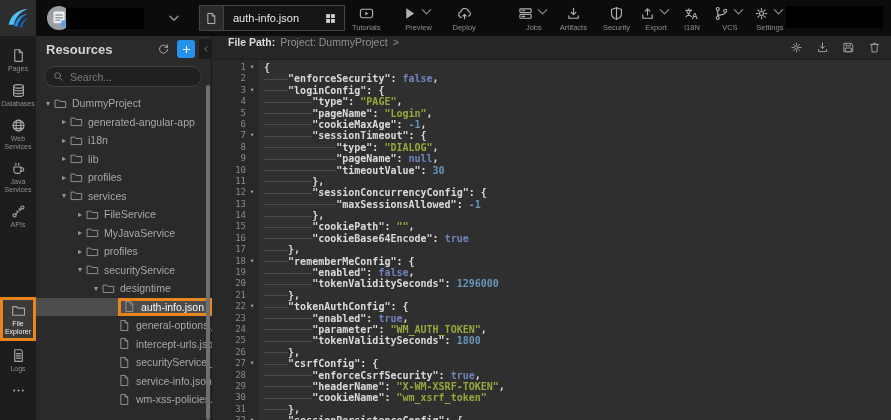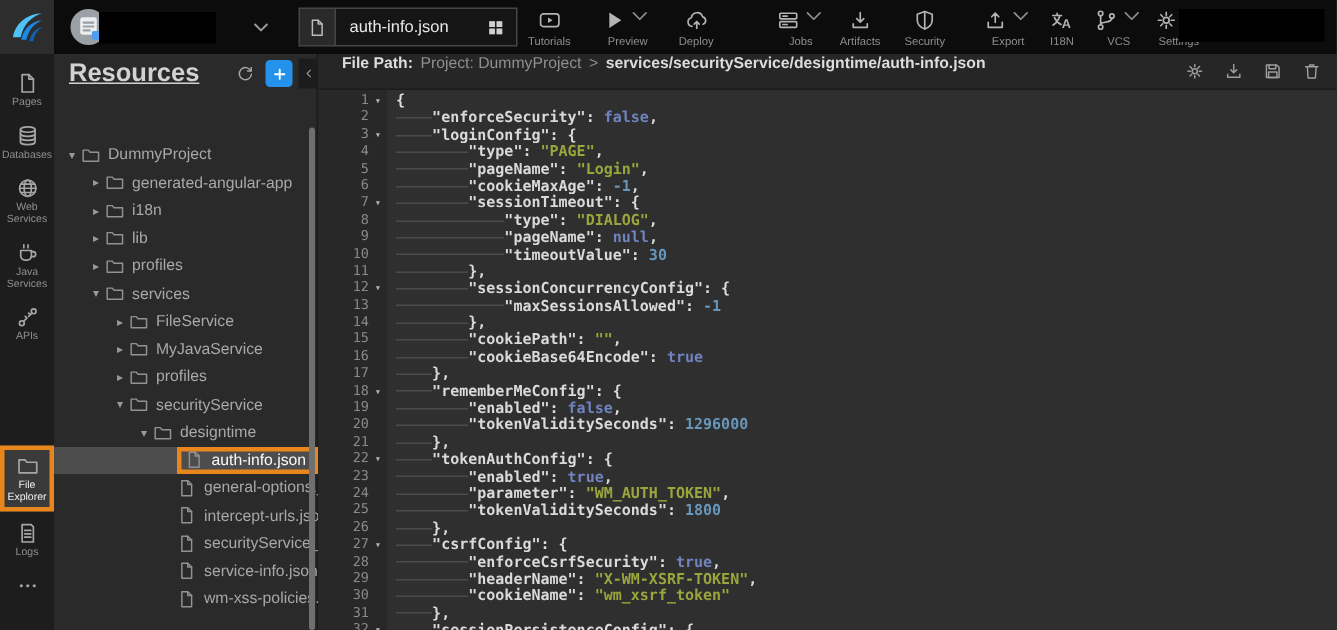--- a/index.html
+++ b/index.html
@@ -45,21 +45,21 @@
   .nav-item .nav-lbl { font-size:7px; line-height:8px; color:#8f8f8f; text-align:center; margin-top:2px; }
   .nav-item.active { background:#3a3a3a; border:3px solid var(--annot); padding:3px 0 2px 0; }
   .nav-item.active .nav-lbl { color:#efefef; }
   .nav-item.gap { margin-top:62px; }
 
   
   #resources { position:absolute; left:36px; top:36px; width:176px; height:384px; background:#2a2a2a;
                border-right:1px solid #1a1a1a; }
   #res-header { position:absolute; left:0; top:0; width:176px; height:26px;
                 display:flex; align-items:center; padding-left:10px; }
-  #res-title { font-size:17px; font-weight:bold; color:#d2d2d2;text-decoration:underline; }
+  #res-title { font-size:13px; font-weight:bold; color:#d2d2d2; }
   #res-actions { margin-left:auto; display:flex; align-items:center; }
   #refresh-btn { color:#a8a8a8; display:flex; margin-right:7px; }
   #refresh-btn svg{ width:13px; height:13px; }
   #add-btn { width:18px; height:18px; background:var(--accent); border-radius:3px; color:#fff;
              display:flex; align-items:center; justify-content:center; margin-right:4px; }
   #add-btn svg{ width:11px; height:11px; stroke-width:1.8; }
   #collapse-btn { width:13px; height:20px; background:#1c1c1c; color:#9c9c9c;
                   display:flex; align-items:center; justify-content:center; }
   #collapse-btn svg{ width:10px; height:10px; }
   #res-search { position:absolute; left:8px; top:30px; width:158px; height:21px; background:#202020;
@@ -201,21 +201,21 @@
       </div>
       <div class="tb-item" style="margin-left:16px">
         <span class="tb-ic">
           <svg class="ic " viewBox="0 0 16 16">
             <path d="M8 1.8l5.3 1.9v4.2c0 3.2-2.2 5.2-5.3 6.3-3.1-1.1-5.3-3.1-5.3-6.3V3.7z"></path>
             <path d="M8 1.8v12.4"></path>
           </svg>
         </span>
         <span class="tb-lbl">Security</span>
       </div>
-      <div class="tb-item" style="margin-left:26px">
+      <div class="tb-item" style="margin-left:10px">
         <span class="tb-ic">
           <svg class="ic " viewBox="0 0 16 16">
             <path d="M8 9.5V3M5.5 5.5L8 3l2.5 2.5"></path>
             <path d="M3 9.5V13h10V9.5"></path>
           </svg>
           <span class="tb-chev"><svg class="ic" viewBox="0 0 16 16">
               <path d="M3.5 6L8 10.5 12.5 6"></path>
             </svg></span>
         </span>
         <span class="tb-lbl">Export</span>
@@ -335,20 +335,27 @@
             <path d="M8 3.5v9M3.5 8h9"></path>
           </svg>
         </span>
       <span id="collapse-btn">
           <svg class="ic" viewBox="0 0 16 16">
             <path d="M9.5 4.5L6 8l3.5 3.5"></path>
           </svg>
         </span>
     </span>
   </div>
+  <div id="res-search">
+    <svg class="ic" viewBox="0 0 16 16">
+        <circle cx="6.7" cy="6.7" r="4.2"></circle>
+        <path d="M10 10l3.5 3.5"></path>
+      </svg>
+    <input type="text" placeholder="Search..." style="">
+  </div>
   <div id="tree">
       <div class="trow" style="padding-left:6px">
         <span class="caret">▾</span>
         <svg class="ic " viewBox="0 0 16 16">
           <path d="M1.8 3.8h4.2l1.4 1.7h7V13H1.8z"></path>
         </svg>
         <span class="tlbl">DummyProject</span>
       </div>
       <div class="trow" style="padding-left:22px">
         <span class="caret">▸</span>
@@ -472,21 +479,20 @@
       </div>
     </div>
   <div id="tree-scroll"></div>
 </div>
 
 <div id="main">
   <div id="filebar">
     <span class="fp-label">File Path:</span>
     <span class="fp-proj">Project: DummyProject</span>
     <span class="fp-sep">&gt;</span>
-    <span class="fp-path">services/securityService/designtime/auth-info.json</span>
     <span id="filebar-actions">
       <svg class="ic" viewBox="0 0 16 16">
           <circle cx="8" cy="8" r="2.1"></circle>
           <path d="M8 2.4v2M8 11.6v2M2.4 8h2M11.6 8h2M4.1 4.1l1.4 1.4M10.5 10.5l1.4 1.4M11.9 4.1l-1.4 1.4M5.5 10.5l-1.4 1.4"></path>
         </svg>
       <svg class="ic" viewBox="0 0 16 16">
           <path d="M8 2.5v6.5M5.5 6.8L8 9.3l2.5-2.5"></path>
           <path d="M3 10.5V13h10v-2.5"></path>
         </svg>
       <svg class="ic" viewBox="0 0 16 16">

